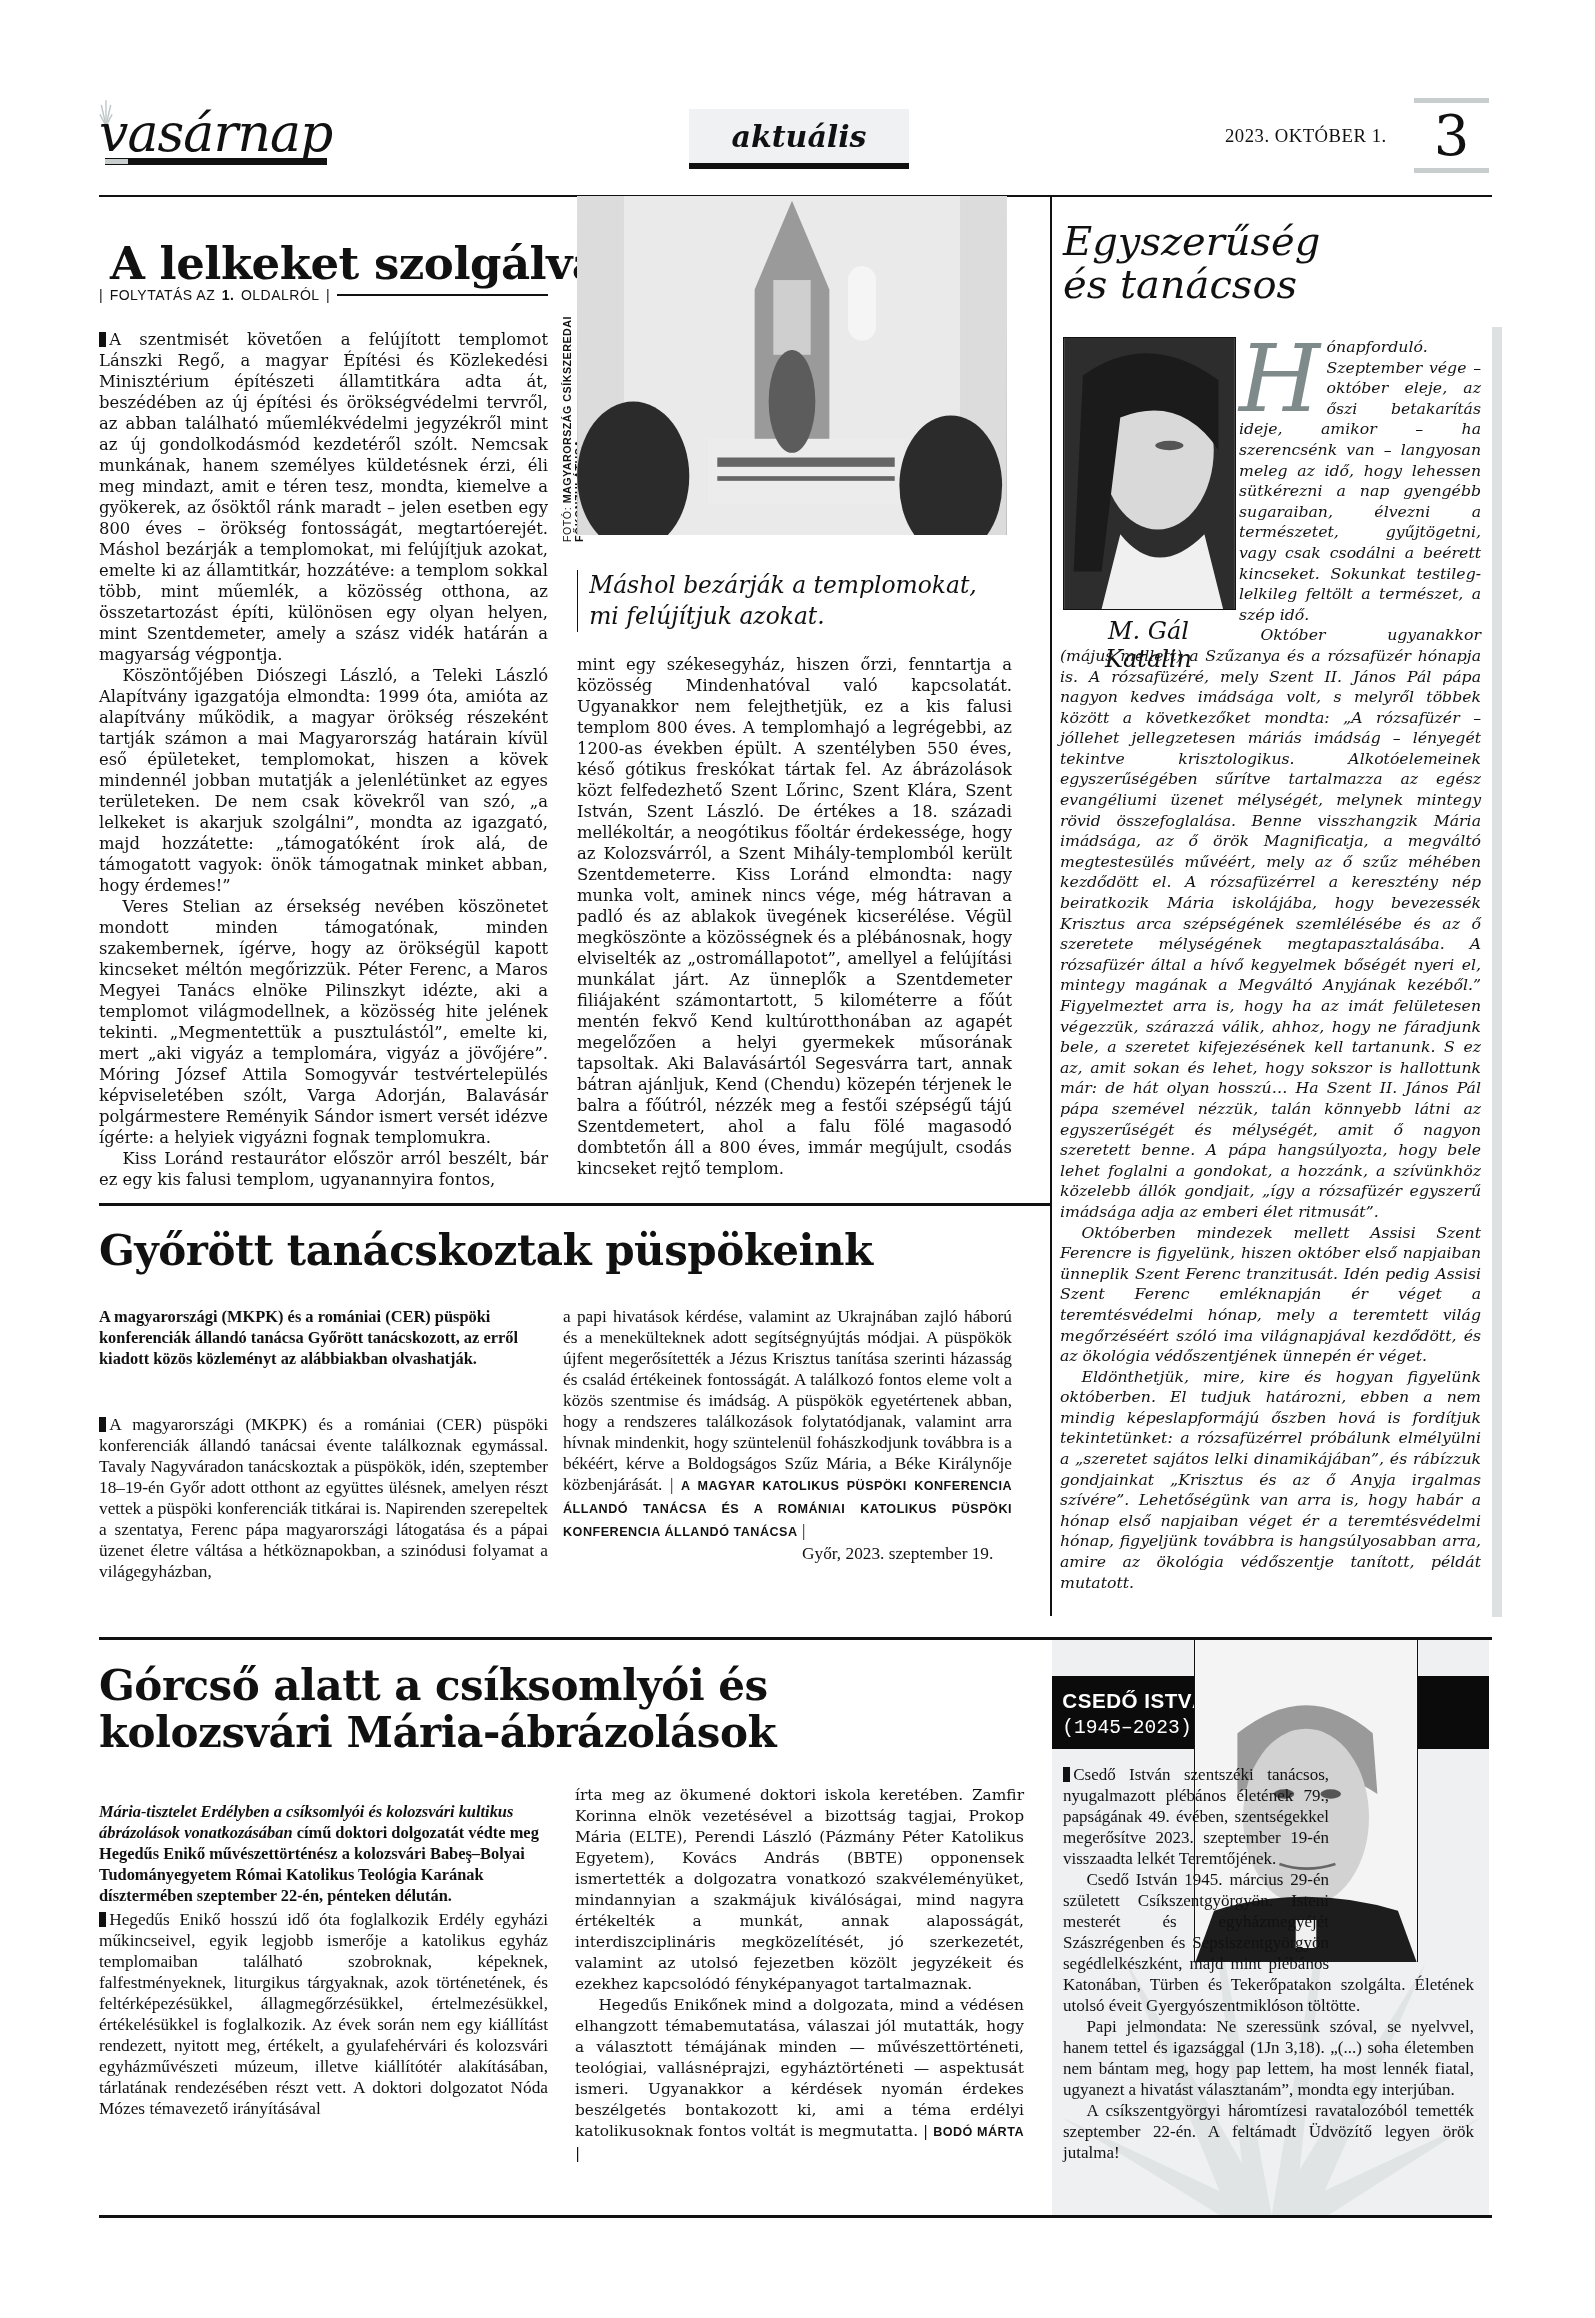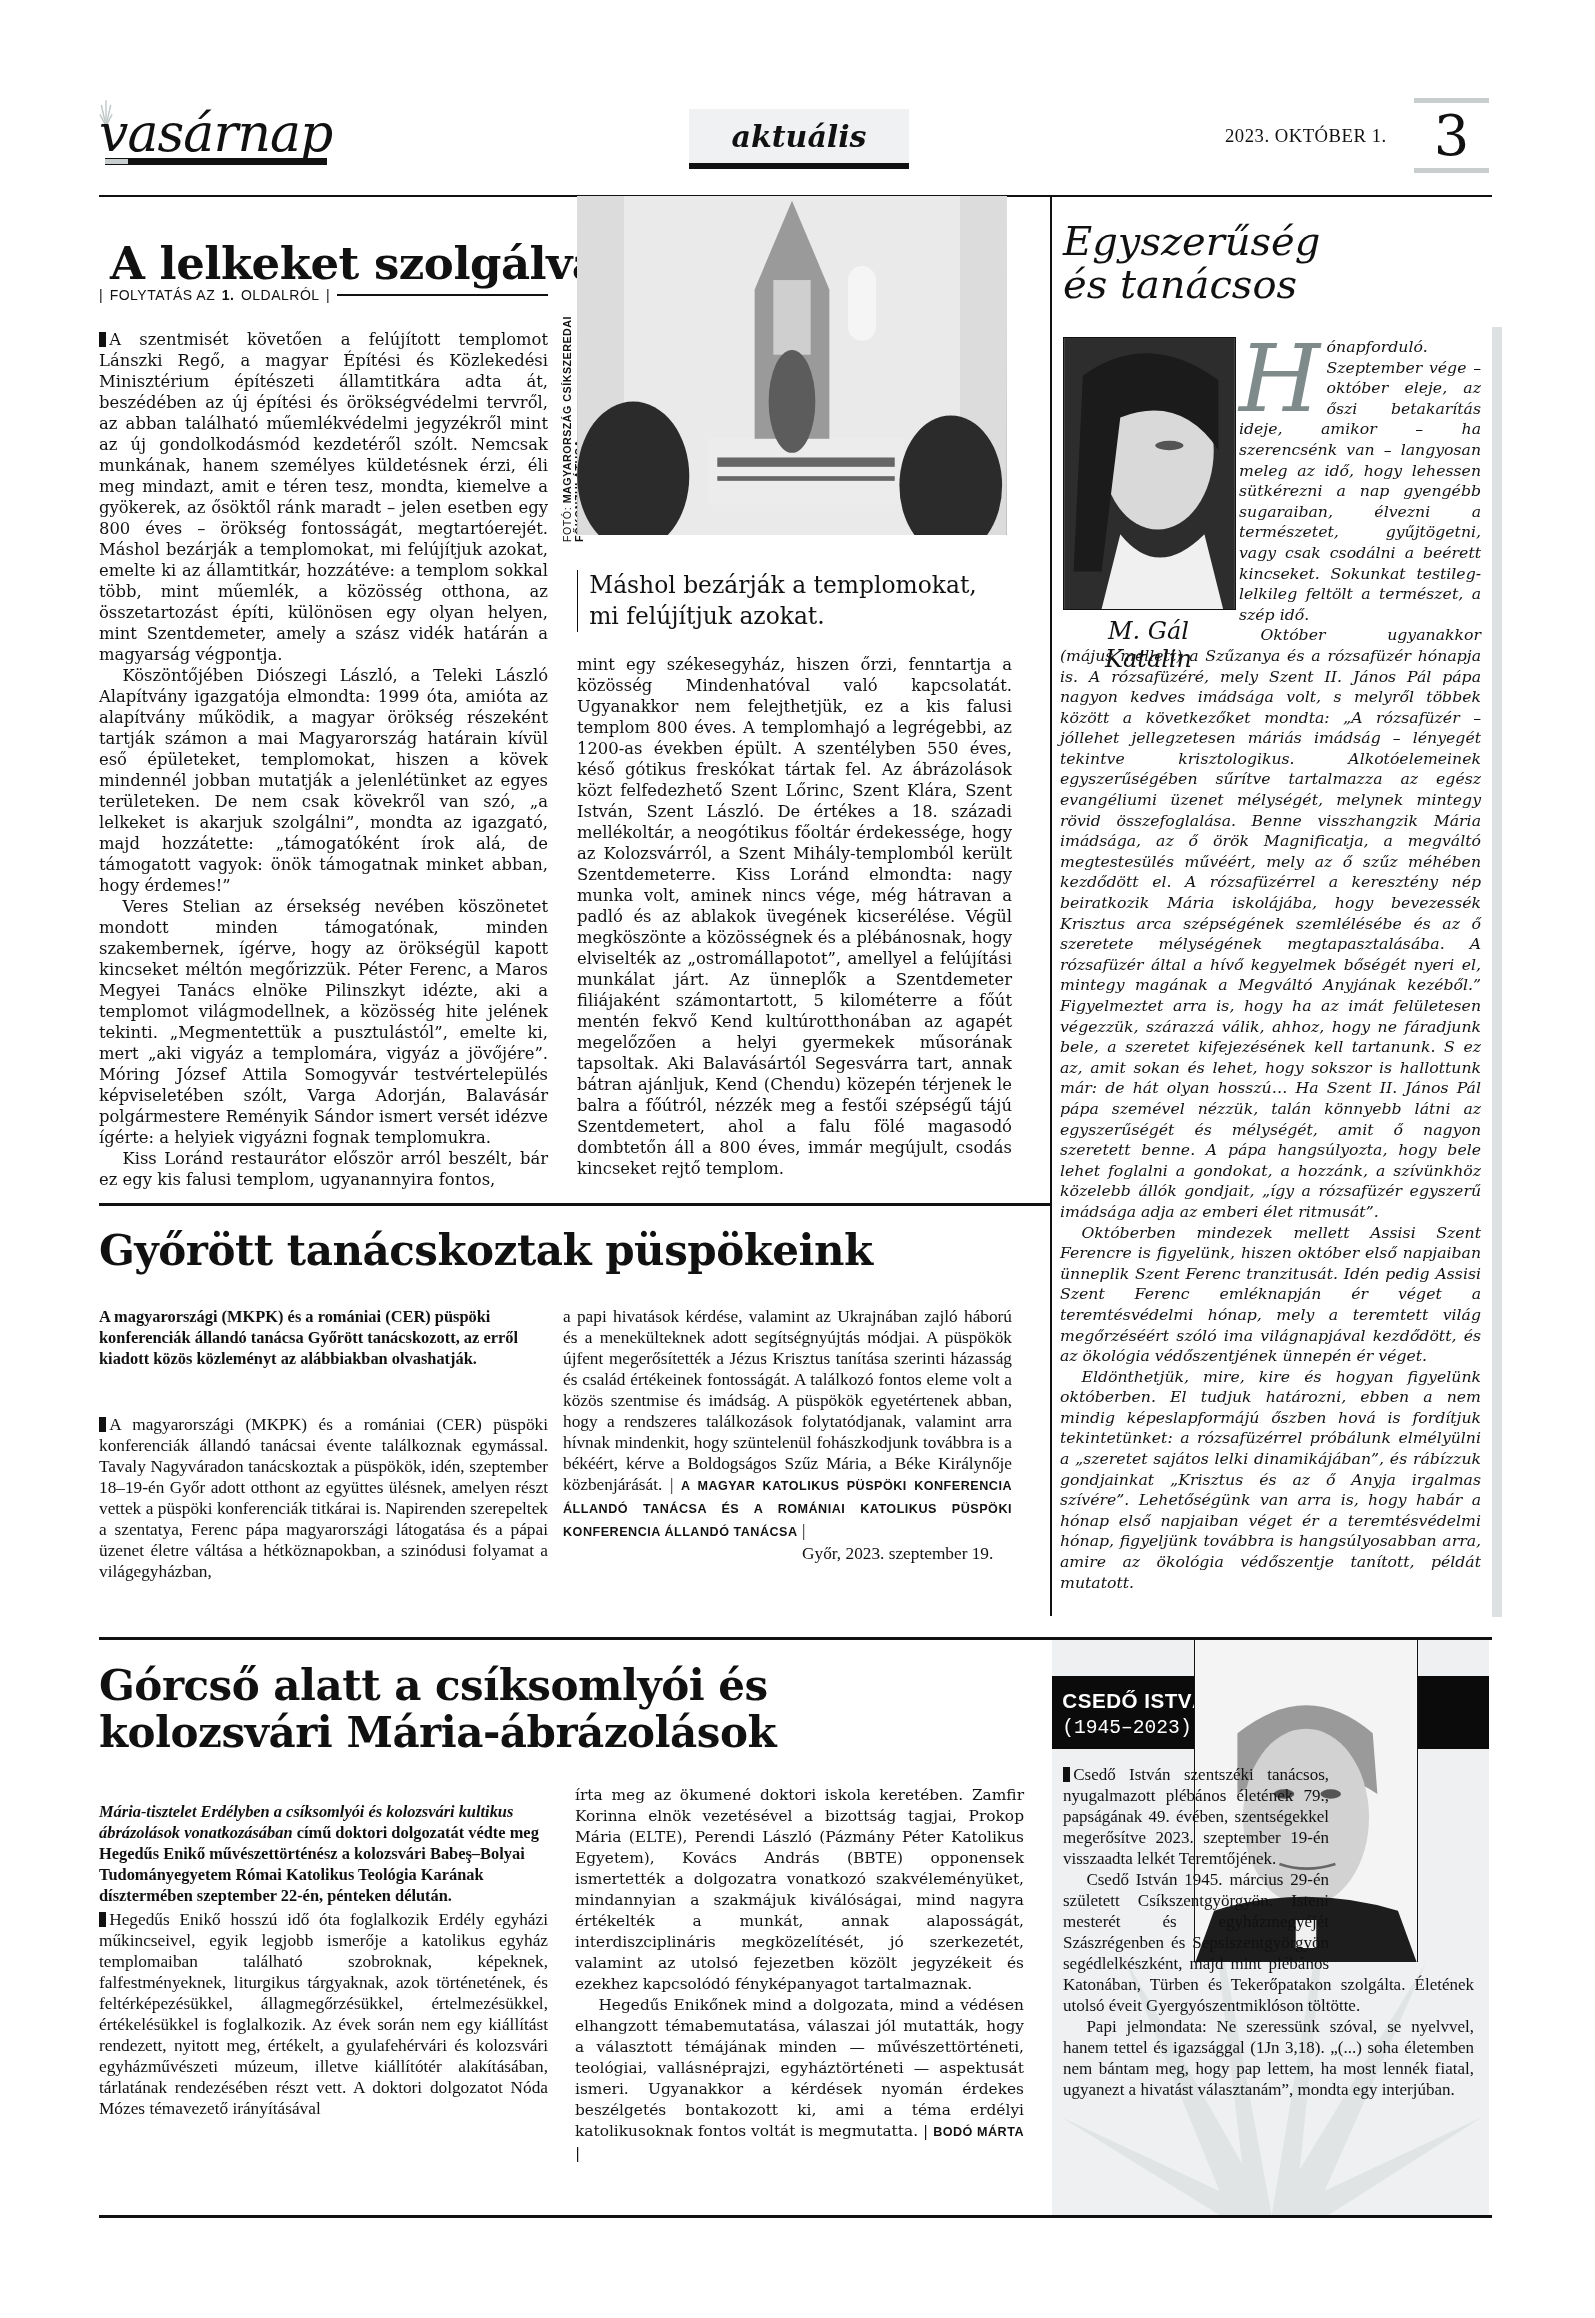--- a/index.html
+++ b/index.html
@@ -28,21 +28,21 @@
   
   .h1 { font-family: "DejaVu Serif", serif; font-weight: bold; font-size: 45px; line-height: 1.05; letter-spacing: -0.5px; }
   .kicker { font-family: "Liberation Sans", sans-serif; font-size: 14px; letter-spacing: 0.5px; display: flex; align-items: center; gap: 6.5px; }
   .kicker .rule { flex: 1; height: 1.4px; background: #111; }
   .body { font-size: 16.4px; line-height: 21px; text-align: justify; hyphens: auto; }
   .body p { margin: 0; text-indent: 23.4px; }
   .body p.first { text-indent: 0; }
   .sq { display: inline-block; width: 6.5px; height: 15px; background: #111; margin-right: 3.7px; vertical-align: -1.9px; }
   .photo { background: linear-gradient(180deg,#e8e8e8 0%,#cfcfcf 40%,#9a9a9a 70%,#555 100%); }
   .credit { writing-mode: vertical-rl; transform: rotate(180deg); font-family: "Liberation Sans", sans-serif; font-size: 10.7px; letter-spacing: 0.5px; }
-  .pullquote { font-family: "DejaVu Serif", serif; font-size: 23.4px; line-height: 31px; border-left: 1.9px solid #111; padding-left: 11.2px; }
+  .pullquote { font-family: "DejaVu Serif", serif; font-style: italic; font-size: 23.4px; line-height: 31px; border-left: 1.9px solid #111; padding-left: 11.2px; }
 
   
   .col-title { font-family: "DejaVu Serif", serif; font-style: italic; font-size: 40px; line-height: 43px; }
   .col-box { background: #fff; border-right: 10.3px solid #dde1e1; }
   .col-body { font-family: "DejaVu Serif", serif; font-style: italic; font-size: 15.7px; line-height: 20.6px; text-align: justify; }
   .col-body p { margin: 0; text-indent: 21.5px; }
   .dropcap { float: left; font-family: "DejaVu Serif", serif; font-style: italic; font-size: 93px; line-height: 79px; color: #7e8b8a; margin: 2.8px 6.5px 0 0; }
   .portrait { background: radial-gradient(ellipse at 55% 45%, #f2f2f2 0%, #bdbdbd 35%, #3a3a3a 75%, #1a1a1a 100%); border: 1.4px solid #111; }
   .caption-name { font-family: "DejaVu Serif", serif; font-style: italic; font-size: 24px; text-align: center; }
 
@@ -235,14 +235,15 @@
     <path d="M0 690 L40 580 Q237 520 434 580 L474 690 Z" fill="#1d1d1d"></path>
     <rect x="215" y="600" width="44" height="60" fill="#f0f0f0"></rect>
   </svg>
 </div>
 
 <div class="abs obit-body" style="left:1063px; top:1764px; width:411px;">
   <div style="float:right; width:145px; height:201px;"></div>
   <p style="text-indent:0"><span class="sq"></span><span>Csedő István szentszéki tanácsos, nyugalmazott plébános életének 79., papságának 49. évében, szentségekkel megerősítve 2023. szeptember 19-én visszaadta lelkét Teremtőjének.</span></p>
   <p>Csedő István 1945. március 29-én született Csíkszentgyörgyön. Isteni mesterét és egyházmegyéjét Szászrégenben és Sepsiszentgyörgyön segédlelkészként, majd mint plébános Katonában, Türben és Tekerőpatakon szolgálta. Életének utolsó éveit Gyergyószentmiklóson töltötte.</p>
   <p>Papi jelmondata: Ne szeressünk szóval, se nyelvvel, hanem tettel és igazsággal (1Jn 3,18). „(...) soha életemben nem bántam meg, hogy pap lettem, ha most lennék fiatal, ugyanezt a hivatást választanám”, mondta egy interjúban.</p>
+  <p>A csíkszentgyörgyi háromtízesi ravatalozóból temették szeptember 22-én. A feltámadt Üdvözítő legyen örök jutalma!</p>
 </div>
 
 
 </body></html>

